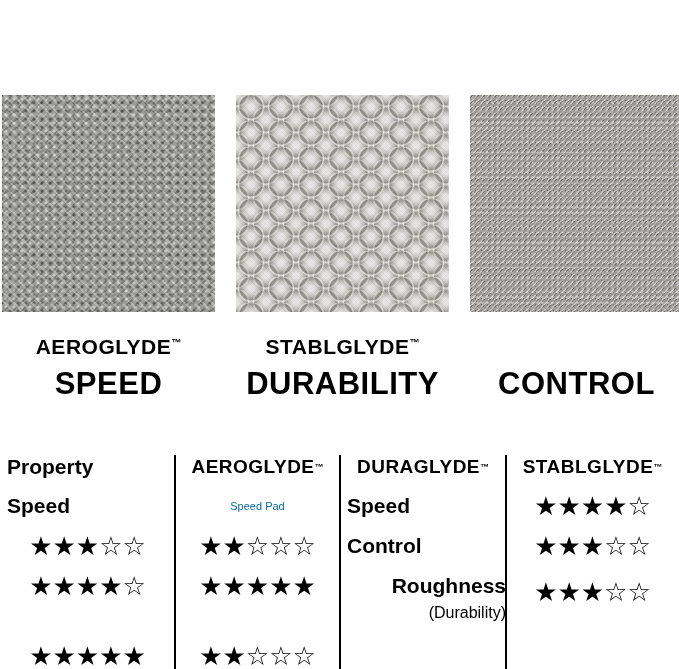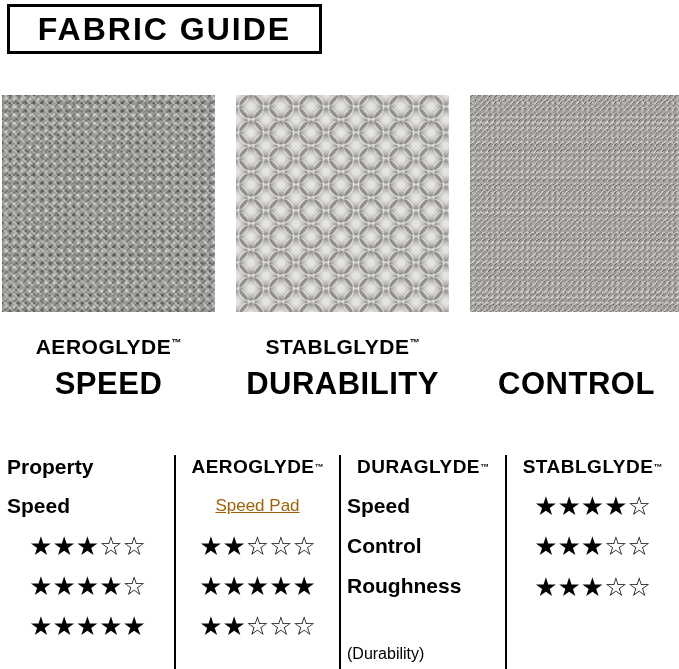--- a/index.html
+++ b/index.html
@@ -66,37 +66,34 @@
     grid-template-columns:175px 165px 166px 173px;
     grid-template-rows:38px 40px 40px 39px 64px;
   }
   .vline{position:absolute;top:7px;bottom:0;width:2px;background:#000;}
   .vline1{left:174px;} .vline2{left:339px;} .vline3{left:505px;}
 
   .cell{display:flex;align-items:center;justify-content:center;}
   .cell.rowlabel{justify-content:flex-start;padding-left:7px;font-weight:bold;font-size:21px;}
   .cell.colhead{font-weight:bold;font-size:19px;letter-spacing:0.5px;white-space:nowrap;}
   .cell.colhead sup{font-size:9px;letter-spacing:0;}
-  .cell.typeval{font-size:17px;color:#a16207;text-decoration:underline;}
+  .cell.typeval{font-size:11px;color:#0369a1;}
   .cell.stars{
     font-family:"DejaVu Sans",sans-serif;font-size:26px;line-height:1;
     letter-spacing:0px;white-space:nowrap;
   }
   .rough-label{display:flex;flex-direction:column;align-items:flex-start;justify-content:flex-start;padding-top:5px;}
   .rough-label .sub{font-weight:400;font-size:16px;margin-top:6px;}
-  .cell.last-row{align-items:flex-start;padding-top:8px;gap:41px;}
+  .cell.last-row{align-items:flex-end;padding-top:8px;}
 </style>
 </head>
 <body>
 
 <div id="page">
 
-  <div class="title-box">
-    <span>FABRIC GUIDE</span>
-  </div>
 
   <div class="swatch-row">
     <div class="swatch swatch-aeroglyde"></div>
     <div class="swatch swatch-duraglyde"></div>
     <div class="swatch swatch-stablglyde"></div>
   </div>
 
   <div class="brand-row">
     <div class="brand-cell"><span>AEROGLYDE</span><sup>™</sup></div>
     <div class="brand-cell"><span>STABLGLYDE</span><sup>™</sup></div>

